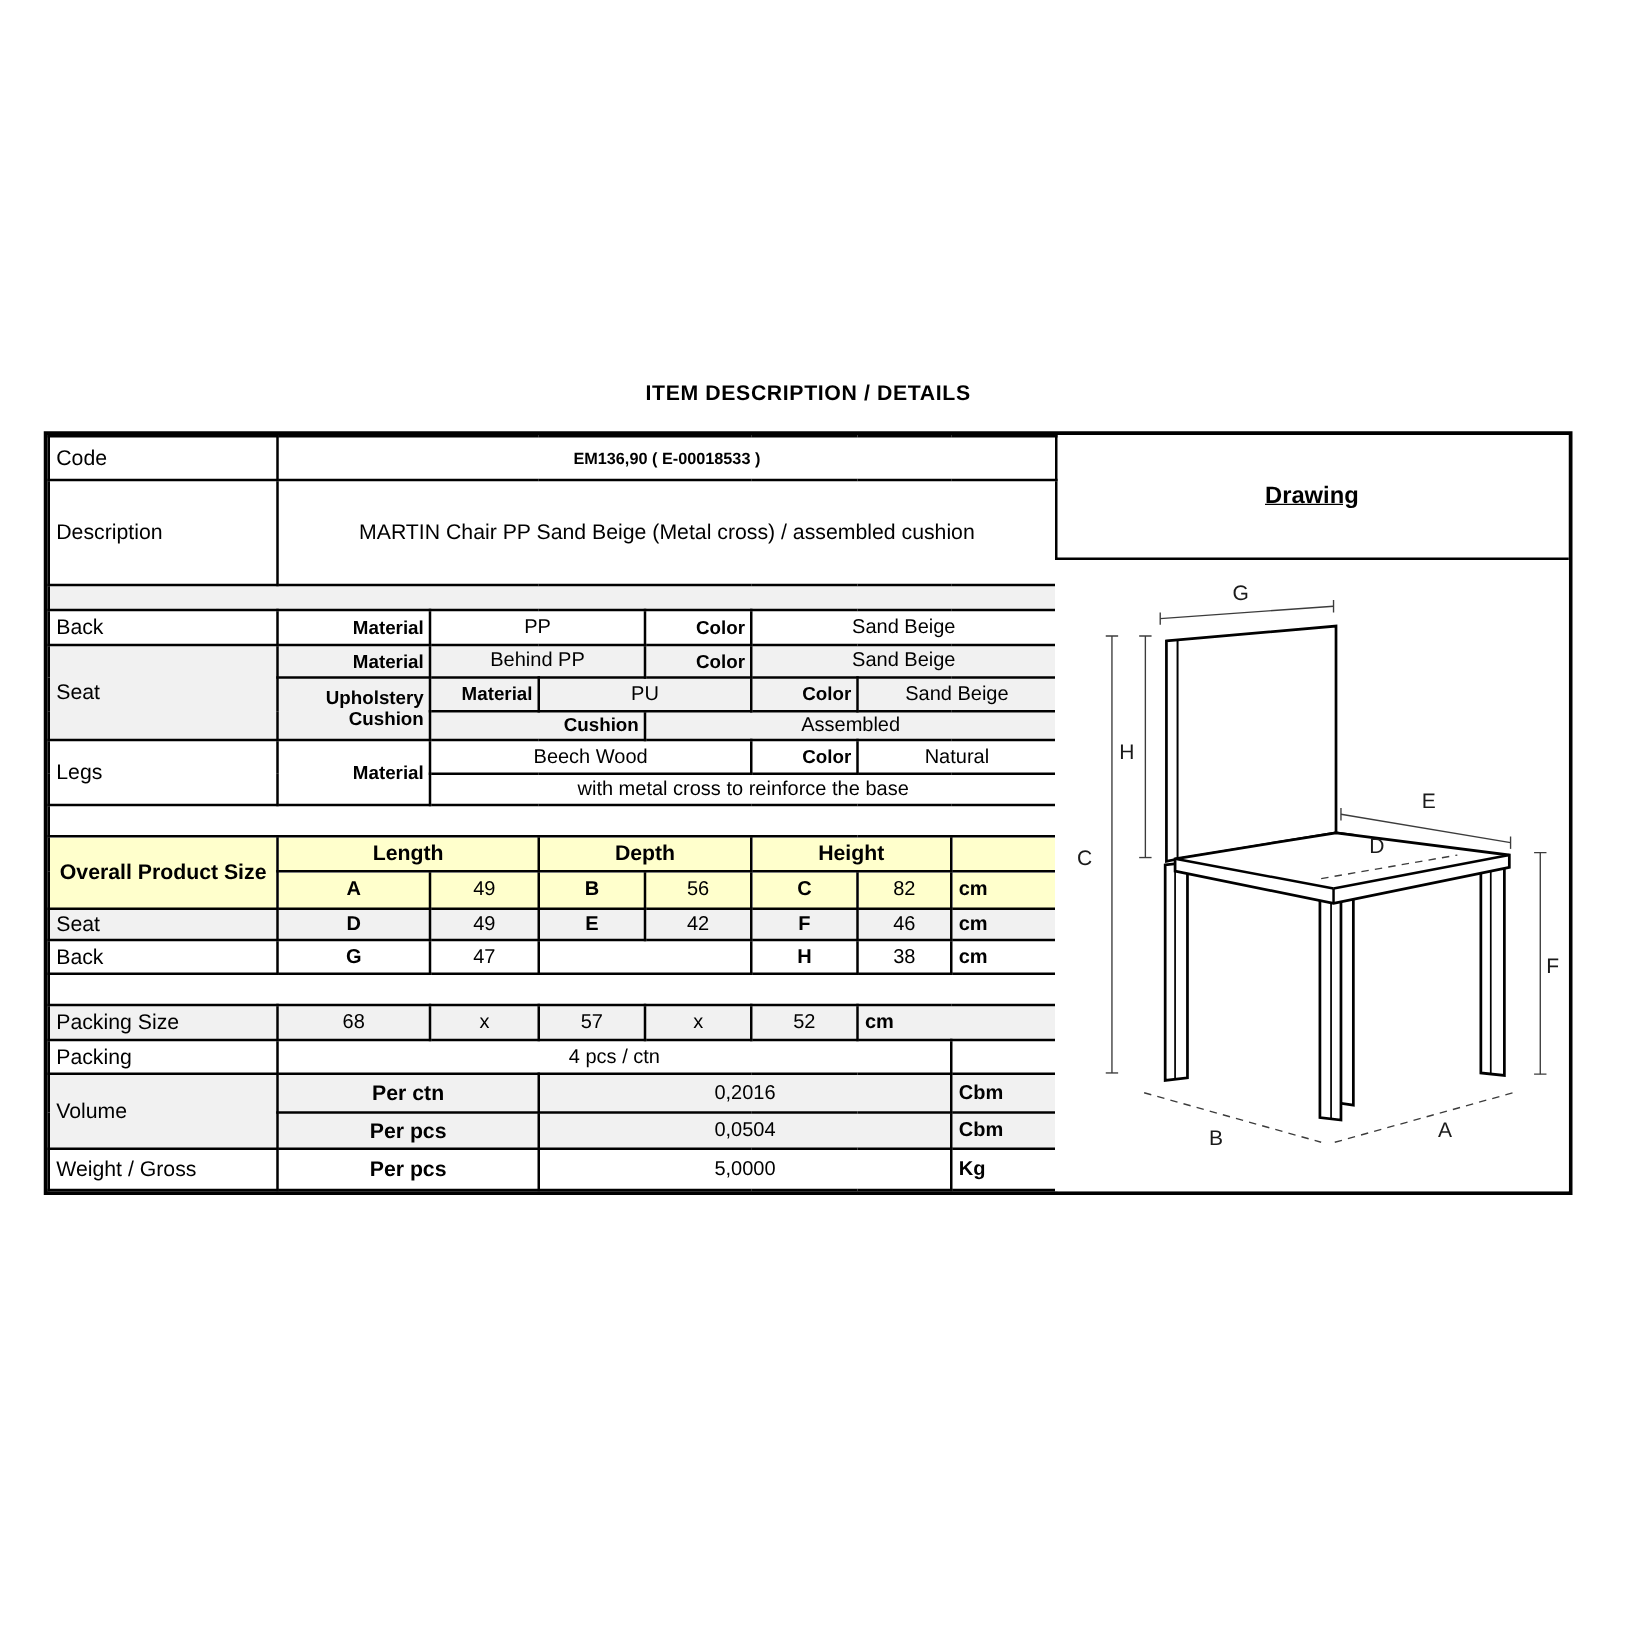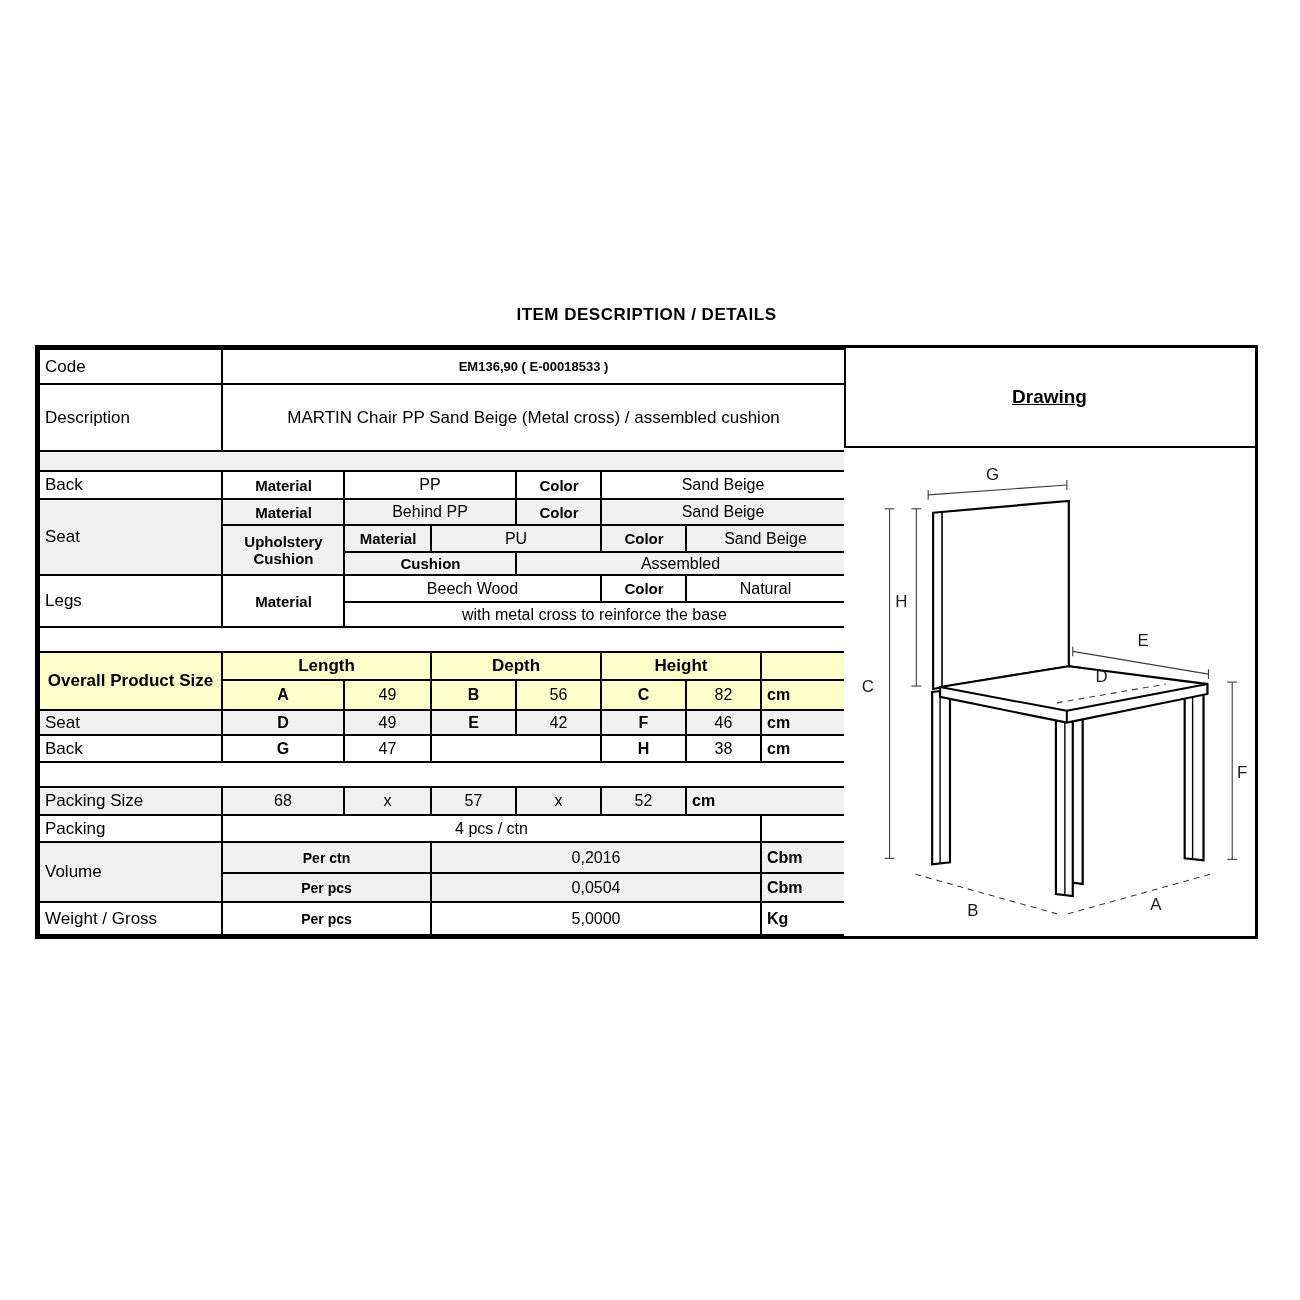--- a/index.html
+++ b/index.html
@@ -23,22 +23,22 @@
   .right-panel {
     width:411px; display:flex; flex-direction:column;
     border-left:0;
   }
   table.spec {
     border-collapse:collapse; table-layout:fixed;
     width:806px; height:586px; font-size:16px;
   }
   td { border:2px solid #000; vertical-align:middle; padding:0 4px; overflow:hidden; }
   td.lbl   { font-weight:normal; font-size:17px; text-align:left; padding-left:5px; }
-  td.sub   { font-weight:bold; font-size:15px; text-align:center; padding-left:5px; }
-  td.subc  { font-weight:bold; font-size:14px; text-align:center; }
+  td.sub   { font-weight:bold; font-size:15px; text-align:right; padding-left:5px; }
+  td.subc  { font-weight:bold; font-size:17px; text-align:center; }
   td.val   { text-align:center; font-weight:normal; }
   td.letter{ text-align:center; font-weight:bold; }
   td.unit  { text-align:left; font-weight:bold; padding-left:5px; }
   td.hdr   { text-align:center; font-weight:bold; font-size:17px; }
   td.boldc { text-align:center; font-weight:bold; font-size:13px; }
   .gray   { background:#f1f1f1; }
   .yellow { background:#ffffcc; }
   .white  { background:#ffffff; }
   .desc-inner { display:block; max-width:600px; margin:0 auto; text-align:center; font-size:17px; line-height:26px; }
   .drawing-header {
@@ -76,21 +76,21 @@
           <col style="width:75px">
           <col style="width:84px">
       </colgroup>
 
       <tbody>
           <tr style="height:35px">
         <td class="lbl white">Code</td>
         <td class="boldc white" colspan="7">EM136,90  ( E-00018533 )</td>
       </tr>
 
-      <tr style="height:67px">
+      <tr style="height:84px">
         <td class="lbl white">Description</td>
         <td class="white" colspan="7">
           <span class="desc-inner">MARTIN Chair PP Sand Beige (Metal cross) / assembled cushion</span>
         </td>
       </tr>
 
       <tr style="height:20px">
             <td class="gray" colspan="8"></td>
           </tr>
 

